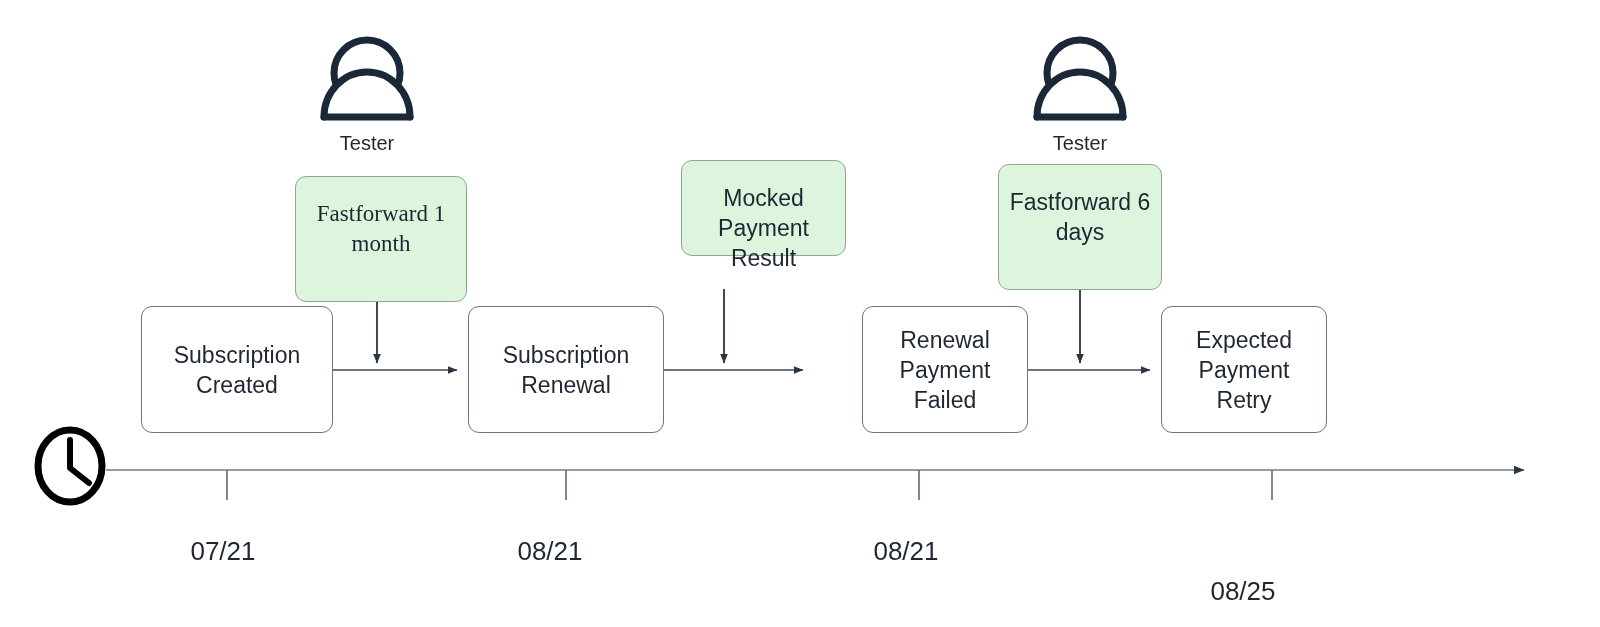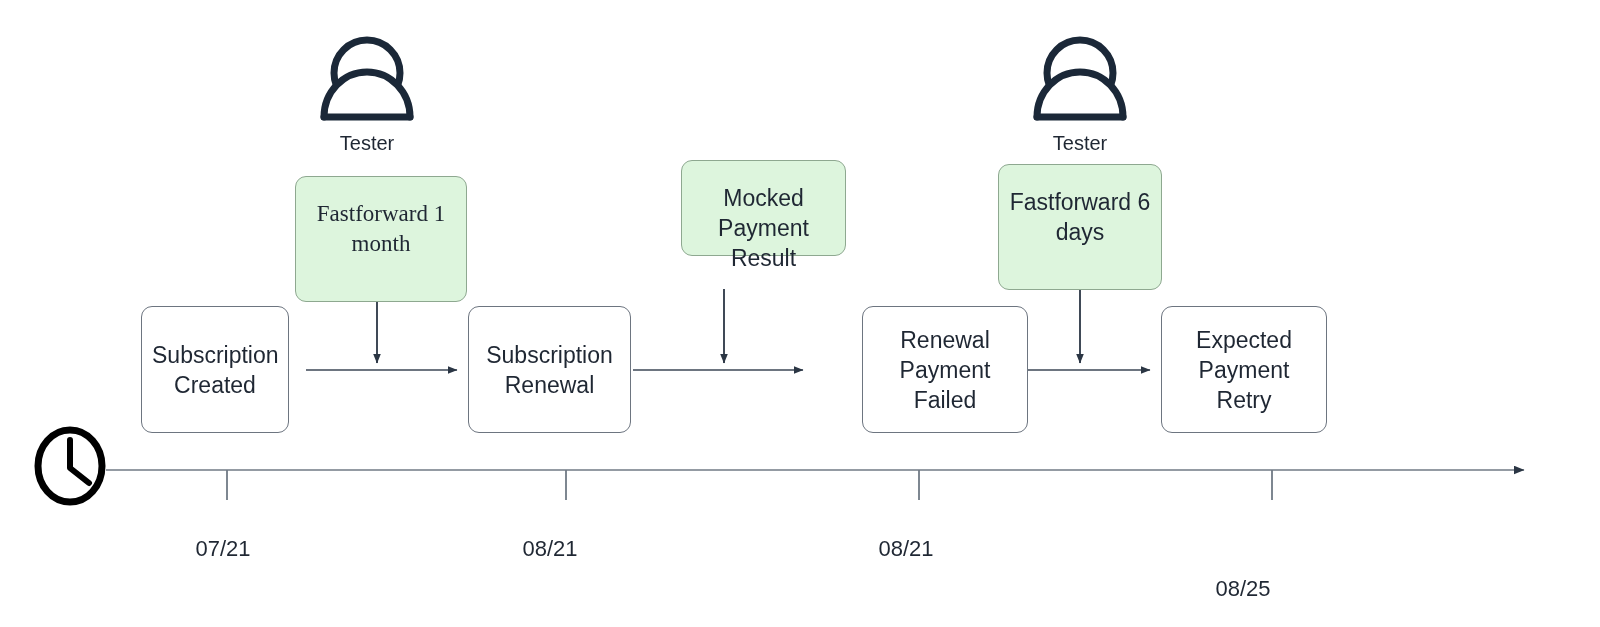--- a/index.html
+++ b/index.html
@@ -66,21 +66,21 @@
   .node-text {
     display: block;
     width: 100%;
   }
   
   .tick-label {
     position: absolute;
     width: 140px;
     margin-left: -70px;
     text-align: center;
-    font-size: 22px;
+    font-size: 26px;
     color: #1f2733;
     white-space: nowrap;
   }
 </style>
 </head>
 <body>
 
 <div id="canvas">
 
   <svg class="layer" viewBox="0 0 1600 627" xmlns="http://www.w3.org/2000/svg">
@@ -152,25 +152,25 @@
   </div>
 
   <div class="node node-green" style="left:641px; top:160px; width:165px; height:96px;margin-left:40px;">
     <span class="node-text">Mocked Payment Result</span>
   </div>
 
   <div class="node node-green" style="left:998px; top:164px; width:164px; height:126px;">
     <span class="node-text">Fastforward 6 days</span>
   </div>
 
-  <div class="node node-white" style="left:141px; top:306px; width:148px; height:127px;">
+  <div class="node node-white" style="left:141px; top:306px; width:192px; height:127px;">
     <span class="node-text">Subscription Created</span>
   </div>
 
-  <div class="node node-white" style="left:468px; top:306px; width:163px; height:127px;">
+  <div class="node node-white" style="left:468px; top:306px; width:196px; height:127px;">
     <span class="node-text">Subscription Renewal</span>
   </div>
 
   <div class="node node-white" style="left:814px; top:306px; width:166px; height:127px;margin-left:48px;">
     <span class="node-text">Renewal Payment Failed</span>
   </div>
 
   <div class="node node-white" style="left:1161px; top:306px; width:166px; height:127px;">
     <span class="node-text">Expected Payment Retry</span>
   </div>

